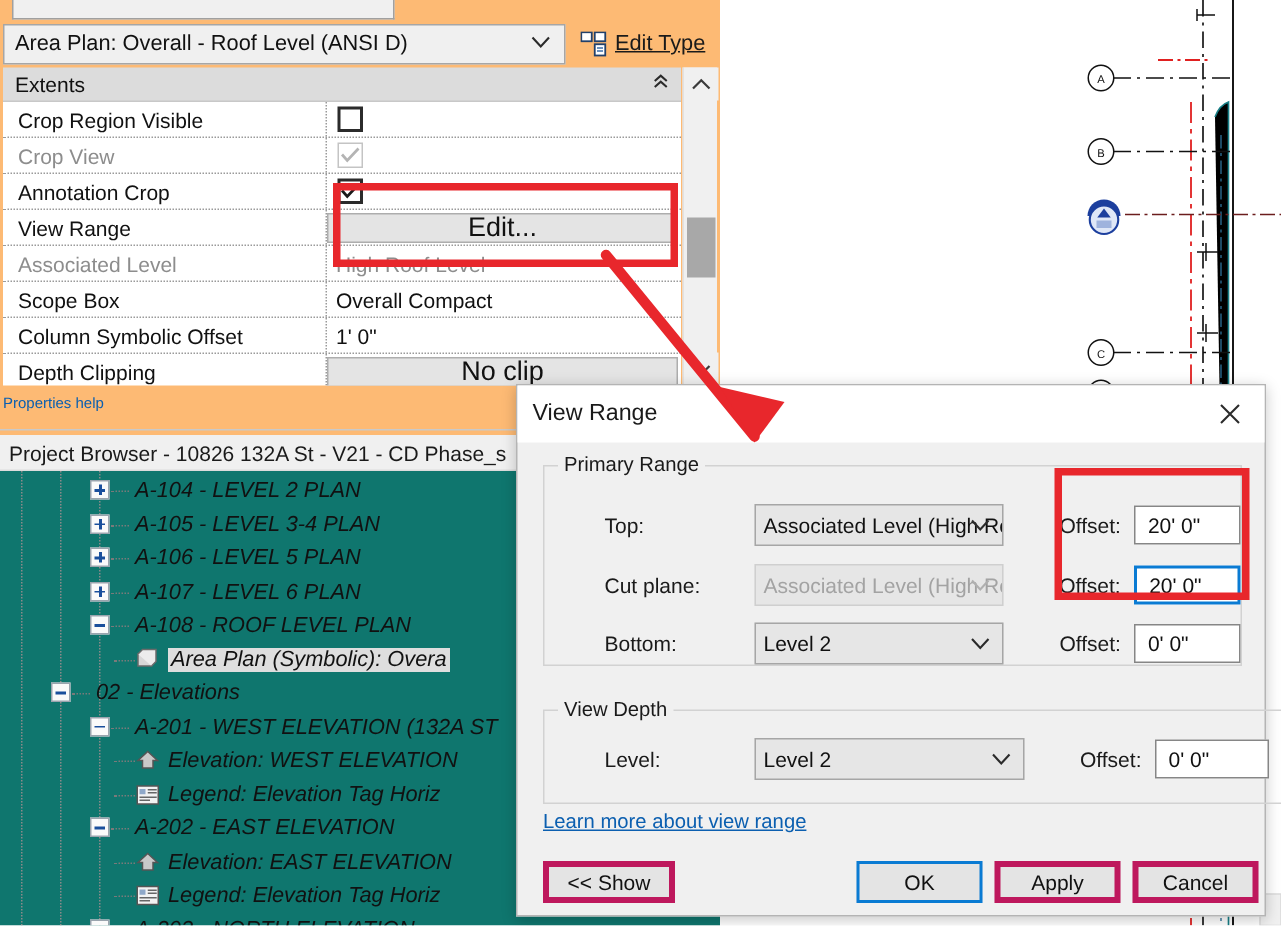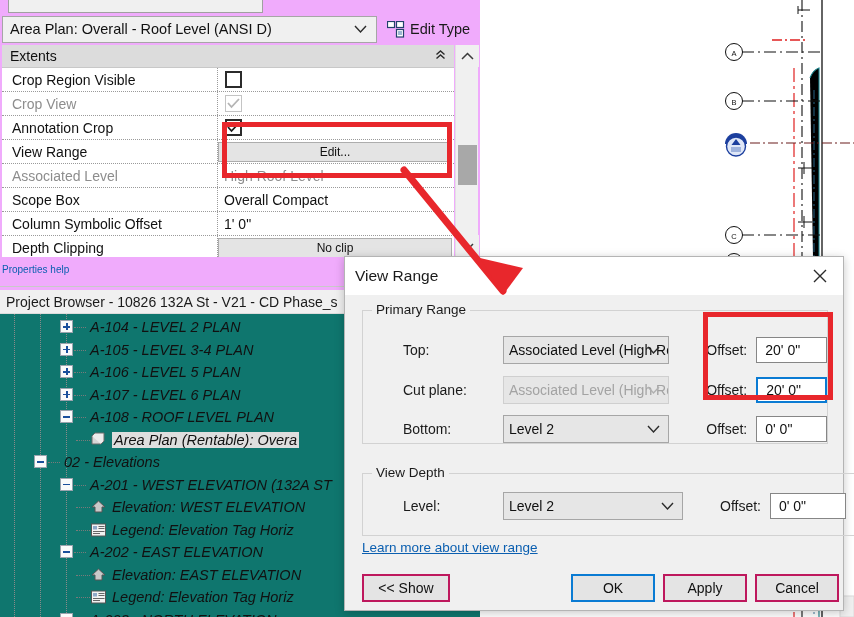--- a/index.html
+++ b/index.html
@@ -12,42 +12,42 @@
   }
   #root { position: relative; width: 854px; height: 617px; }
 
   
   .canvas { position: absolute; inset: 0; background: #ffffff; }
   .cad { position: absolute; top: 0; right: 0; width: 160px; height: 617px; }
 
   
   .props-panel {
     position: absolute; left: 0; top: 0; width: 480px; height: 290px;
-    background: #f0abfc;
+    background: #fdba74;
   }
   .type-selector-stub {
     position: absolute; left: 8px; top: 0px; width: 255px; height: 13px;
     background: #f0f0f0; border: 1px solid #a0a0a0; border-top: none;
   }
   .type-row {
     position: absolute; left: 2px; top: 15px; width: 476px; height: 28px;
     display: flex; align-items: center; gap: 6px;
   }
   .type-combo {
     width: 375px; height: 27px; background: #f0f0f0;
     border: 1px solid #a6a6a6; display: flex; align-items: center;
     padding-left: 7px; font-size: 14.5px; color: #111;
     position: relative; white-space: nowrap; overflow: hidden;
   }
   .type-combo .caret {
     position: absolute; right: 9px; top: 50%; transform: translateY(-50%);
   }
   .edit-type-btn {
     display: flex; align-items: center; gap: 5px; height: 27px;
-    padding: 0 4px; font-size: 14.5px; color: #1a1a1a; cursor: default;
+    padding: 0 4px; font-size: 14.5px; color: #1a1a1a; cursor: default; text-decoration: underline;
   }
   .edit-type-ico { width: 18px; height: 17px; flex: 0 0 18px; }
 
   .extents-header {
     position: absolute; left: 2px; top: 45px; width: 452px; height: 23px;
     background: #dcdcdc; display: flex; align-items: center;
     padding-left: 8px; font-size: 14px; color: #101010;
     border-bottom: 1px solid #c8c8c8;
   }
   .extents-collapse {
@@ -74,21 +74,21 @@
     flex: 1; display: flex; align-items: center; padding-left: 6px;
     font-size: 14px; color: #111; position: relative;
   }
   .pval.dim { color: #8d8d8d; }
   .pval.btnlike {
     padding: 0;
   }
   .pbtn {
     margin: 1px 2px 1px 0; width: 100%; height: 20px; background: #e4e4e4;
     border: 1px solid #adadad; display: flex; align-items: center;
-    justify-content: center; font-size: 12px; color: #111; cursor: default;
+    justify-content: center; font-size: 18px; color: #111; cursor: default;
   }
   .cbox {
     width: 17px; height: 17px; border: 2px solid #2b2b2b; background: #fff;
     display: flex; align-items: center; justify-content: center;
     margin-left: 1px;
   }
   .cbox.disabled { border: 1px solid #c4c4c4; }
   .cbox svg { display: block; }
 
   
@@ -194,21 +194,21 @@
     padding-left: 8px; font-size: 14px; color: #111;
   }
   .offinput.focus { border: 2px solid #0a7bd3; }
 
   .learn {
     position: absolute; left: 17px; top: 283px; font-size: 13.5px;
     color: #0b5fb0; text-decoration: underline; cursor: pointer;
   }
   .dbtn {
     position: absolute; height: 28px; background: #e4e4e4;
-    border: 2px solid #be185d; display: flex; align-items: center;
+    border: 4px solid #be185d; display: flex; align-items: center;
     justify-content: center; font-size: 14px; color: #111; cursor: default;
   }
   .dbtn.primary { border: 2px solid #0a7bd3; }
 
   
   .anno { position: absolute; pointer-events: none; }
   .redbox { position: absolute; border: 5px solid #e8272c; }
 </style>
 </head>
 <body>
@@ -411,21 +411,21 @@
           </span>
           <span class="tline-h" style="left: 74px; width: 12px;"></span>
           <span class="tlabel" style="position: absolute; left: 90px;">A-108 - ROOF LEVEL PLAN</span>
         </div>
         <div class="tnode" style="top: 114.5px; position: absolute; left: 0px; right: 0px;">
           <span class="tline-h" style="left: 76px; width: 14px;"></span>
           <span class="tico" style="left: 90px;"><svg width="17" height="16" viewBox="0 0 17 16">
               <path d="M2 4 h9 v8 h-9 z" fill="#d7d7d7" stroke="#6b6b6b"></path>
               <path d="M2 4 l3 -3 h9 v8 l-3 3" fill="#ececec" stroke="#6b6b6b"></path>
             </svg></span>
-          <span class="tlabel sel" style="position: absolute; left: 112px;">Area Plan (Rentable): Overa</span>
+          <span class="tlabel sel" style="position: absolute; left: 112px;">Area Plan (Symbolic): Overa</span>
         </div>
         <div class="tnode" style="top: 137px; position: absolute; left: 0px; right: 0px;">
           <span class="texp" style="left: 34px;">
             <i></i>
           </span>
           <span class="tline-h" style="left: 48px; width: 12px;"></span>
           <span class="tlabel" style="position: absolute; left: 64px;">02 - Elevations</span>
         </div>
         <div class="tnode" style="top: 159.5px; position: absolute; left: 0px; right: 0px;">
           <span class="texp" style="left: 60px;">

